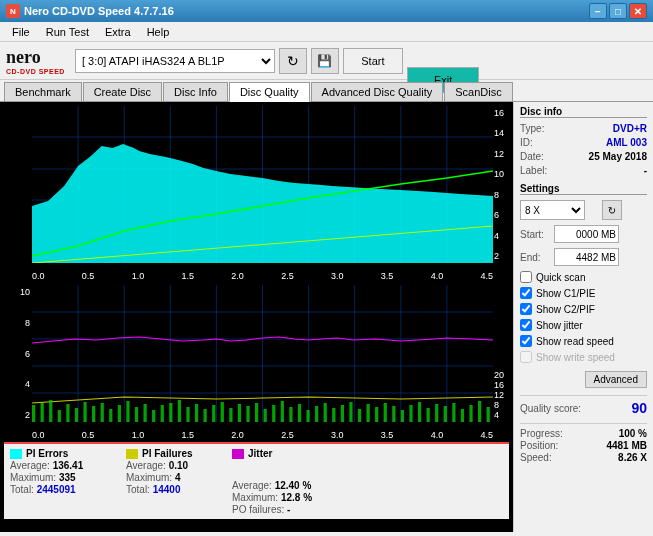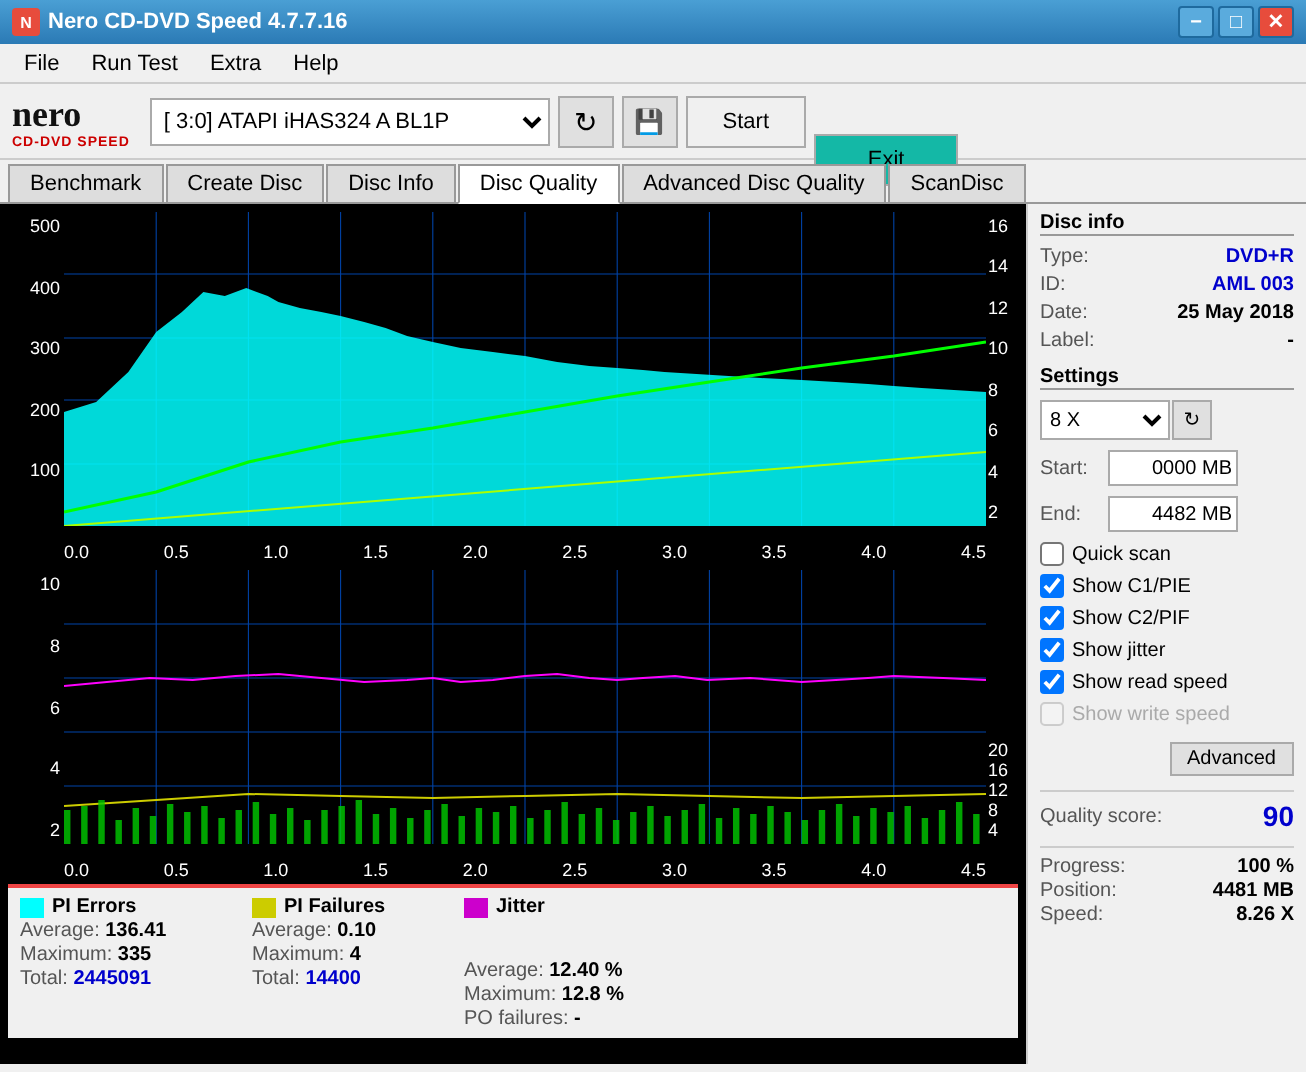--- a/index.html
+++ b/index.html
@@ -40,21 +40,21 @@
     .chart-area { flex: 1; background: #000; position: relative; padding: 4px; display: flex; flex-direction: column; gap: 2px; }
     
     
     .right-panel { width: 140px; background: #f0f0f0; border-left: 1px solid #ccc; padding: 4px 6px; font-size: 10px; display: flex; flex-direction: column; gap: 3px; overflow-y: auto; }
     .panel-section-title { font-weight: bold; font-size: 10px; color: #000; border-bottom: 1px solid #999; margin-bottom: 2px; }
     .info-row { display: flex; justify-content: space-between; gap: 2px; }
     .info-label { color: #555; white-space: nowrap; }
     .info-value { color: #0000cc; font-weight: bold; white-space: nowrap; }
     .info-value.black { color: #000; }
     
-    .settings-row { display: flex; align-items: flex-end; gap: 1px; margin-bottom: 2px; }
+    .settings-row { display: flex; align-items: flex-end; gap: 17px; margin-bottom: 2px; }
     .settings-select { height: 20px; width: 65px; font-size: 10px; border: 1px solid #aaa; background: white; }
     .settings-icon-btn { width: 20px; height: 20px; background: #e0e0e0; border: 1px solid #aaa; cursor: pointer; display: flex; align-items: center; justify-content: center; font-size: 10px; }
     
     .input-row { display: flex; align-items: center; gap: 4px; margin-bottom: 2px; }
     .input-label { color: #555; width: 30px; }
     .input-field { height: 18px; width: 65px; font-size: 10px; border: 1px solid #aaa; background: white; padding: 0 2px; text-align: right; }
     
     .checkbox-row { display: flex; align-items: center; gap: 4px; margin-bottom: 1px; }
     .checkbox-row input[type=checkbox] { width: 12px; height: 12px; margin: 0; }
     .checkbox-label { font-size: 10px; }
@@ -117,28 +117,20 @@
   <div class="tab">Advanced Disc Quality</div>
   <div class="tab">ScanDisc</div>
 </div>
 
 <div class="main-content">
 
   <div class="chart-area">
 
     <div style="position:relative; height:175px; background:#000; overflow:hidden;">
 
-      <div style="position:absolute; left:0; top:0; bottom:18px; width:28px; display:flex; flex-direction:column; justify-content:space-between; padding:2px 2px; z-index:5;">
-        <span style="font-size:9px; color:white; text-align:right; display:block;">500</span>
-        <span style="font-size:9px; color:white; text-align:right; display:block;">400</span>
-        <span style="font-size:9px; color:white; text-align:right; display:block;">300</span>
-        <span style="font-size:9px; color:white; text-align:right; display:block;">200</span>
-        <span style="font-size:9px; color:white; text-align:right; display:block;">100</span>
-        <span style="font-size:9px; color:white; text-align:right; display:block;"></span>
-      </div>
 
       <div style="position:absolute; right:0; top:0; bottom:18px; width:16px; display:flex; flex-direction:column; justify-content:space-between; padding:2px 1px; z-index:5;">
         <span style="font-size:9px; color:white; display:block;">16</span>
         <span style="font-size:9px; color:white; display:block;">14</span>
         <span style="font-size:9px; color:white; display:block;">12</span>
         <span style="font-size:9px; color:white; display:block;">10</span>
         <span style="font-size:9px; color:white; display:block;">8</span>
         <span style="font-size:9px; color:white; display:block;">6</span>
         <span style="font-size:9px; color:white; display:block;">4</span>
         <span style="font-size:9px; color:white; display:block;">2</span>

